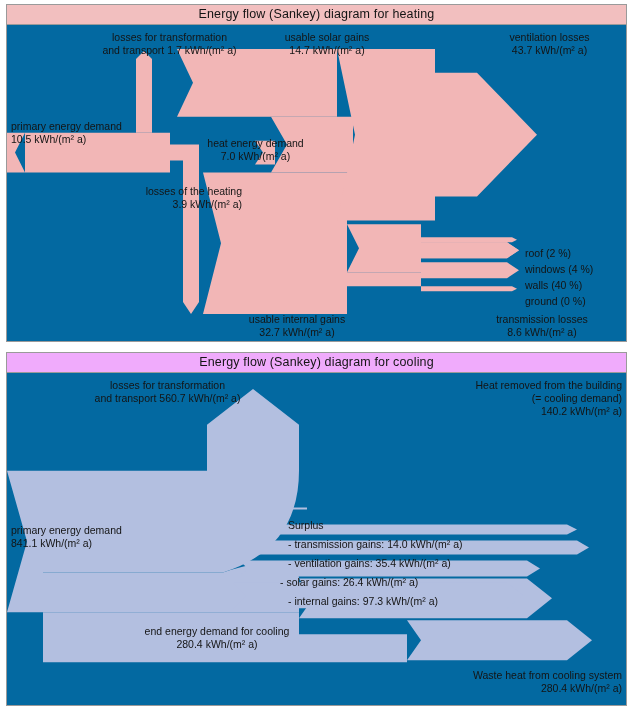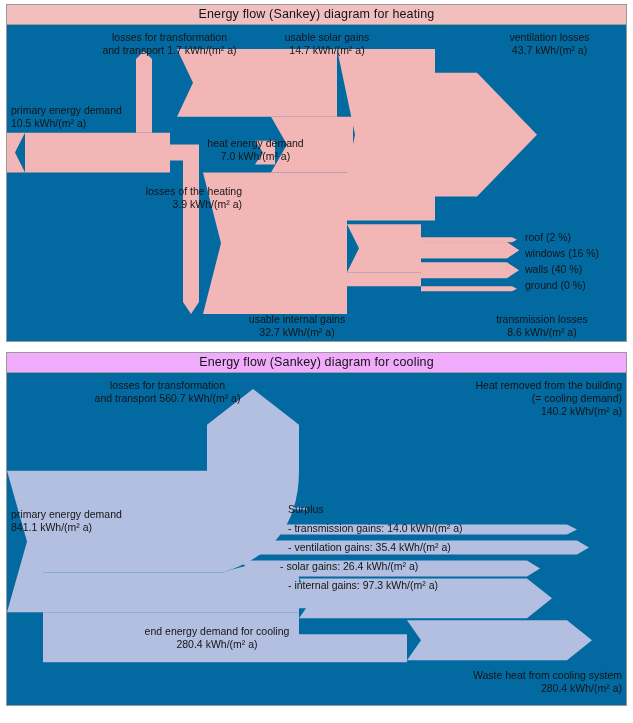--- a/index.html
+++ b/index.html
@@ -73,21 +73,21 @@
   .lbl {
     position: absolute;
     font-size: 10.5px;
     line-height: 13px;
     color: #141414;
     white-space: pre;
     pointer-events: none;
   }
   .lbl.c { text-align: center; }
   .lbl.r { text-align: right; }
-  .lbl.l { text-align: left; }
+  .lbl.l { text-align: left; margin-top: 16px; }
 </style>
 </head>
 <body>
 
 <div class="page">
 
   <section class="panel" id="heating">
     <div class="panel-title">Energy flow (Sankey) diagram for heating</div>
 
     <div class="panel-body">
@@ -141,21 +141,21 @@
       <div class="lbl r" style="left:30px; top:160px; width:205px;">losses of the heating
 3.9 kWh/(m² a)</div>
 
       <div class="lbl c" style="left:205px; top:288px; width:170px;">usable internal gains
 32.7 kWh/(m² a)</div>
 
       <div class="lbl c" style="left:455px; top:288px; width:160px;">transmission losses
 8.6 kWh/(m² a)</div>
 
       <div class="lbl l" style="left:518px; top:206px;">roof (2 %)</div>
-      <div class="lbl l" style="left:518px; top:222px;">windows (16 %)</div>
+      <div class="lbl l" style="left:518px; top:222px;">windows (4 %)</div>
       <div class="lbl l" style="left:518px; top:238px;">walls (40 %)</div>
       <div class="lbl l" style="left:518px; top:254px;">ground (0 %)</div>
     </div>
   </section>
 
   <div class="gap"></div>
 
   <section class="panel" id="cooling">
     <div class="panel-title">Energy flow (Sankey) diagram for cooling</div>
 

